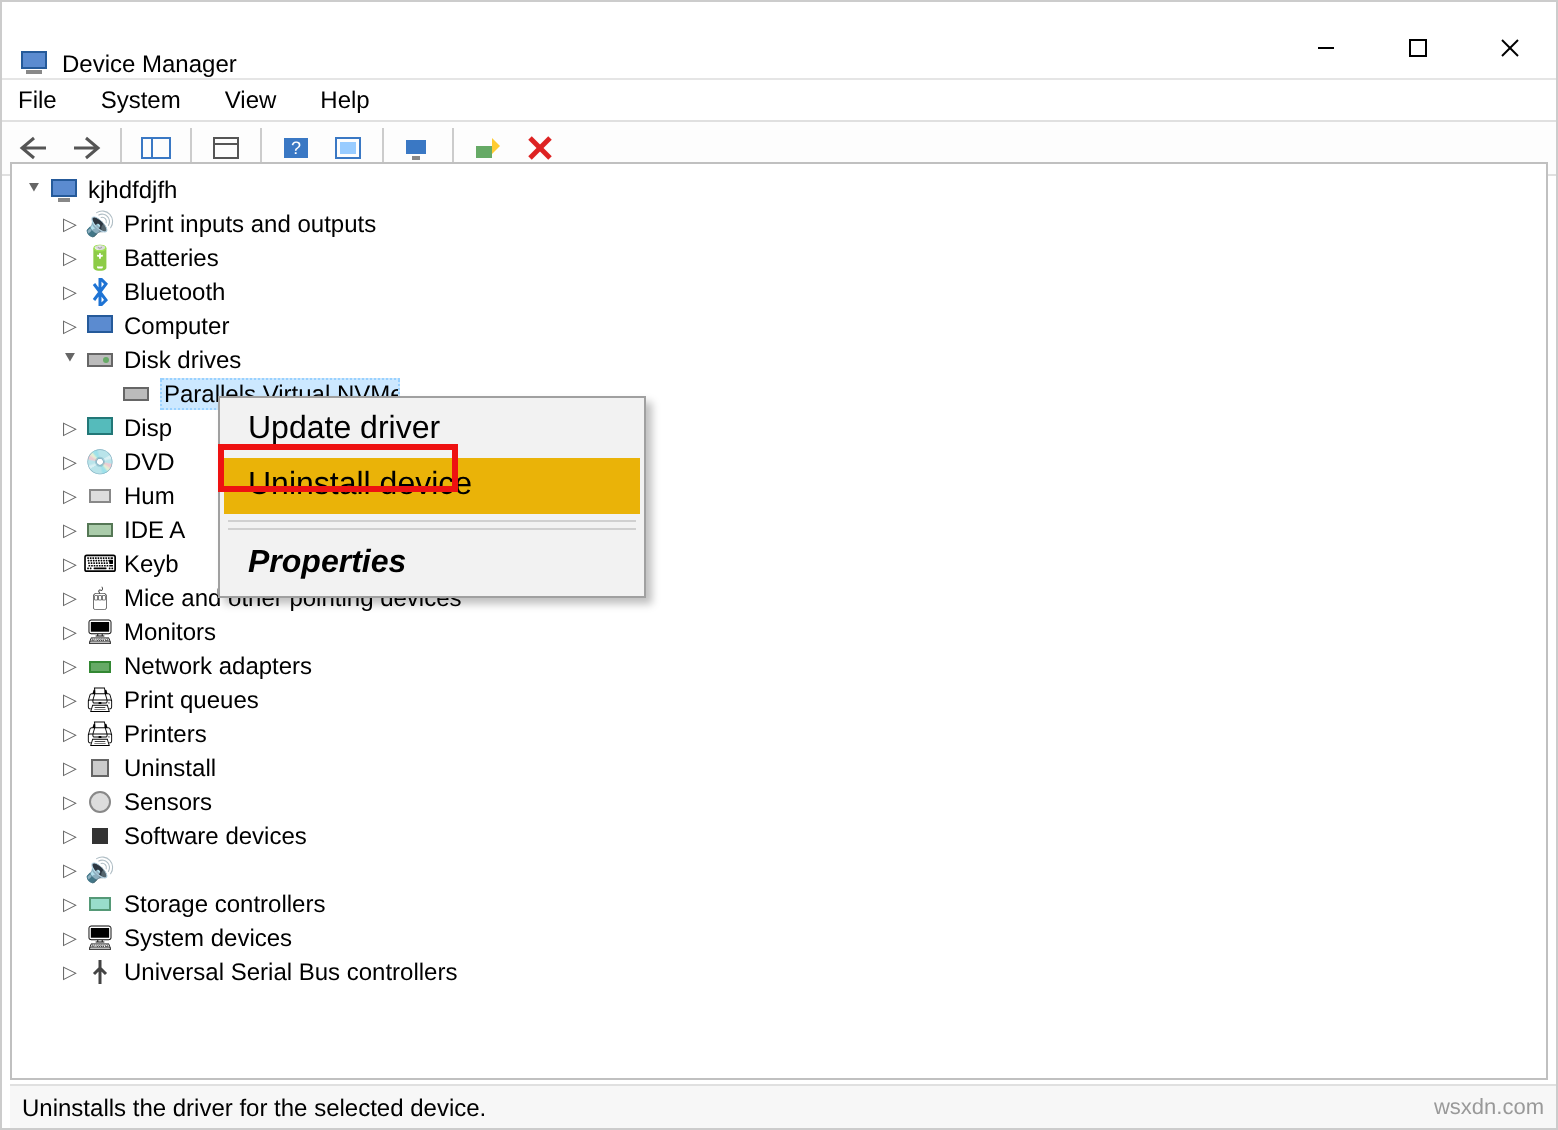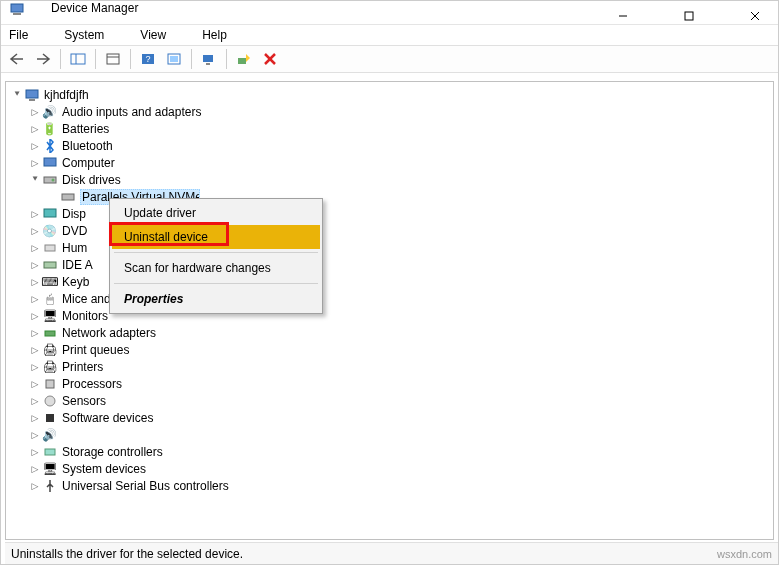--- a/index.html
+++ b/index.html
@@ -11,41 +11,40 @@
     color: #000;
     width: 779px;
     height: 565px;
     position: relative;
     overflow: hidden;
     border: 1px solid #ccc;
   }
   
   .titlebar {
     display: flex;
-    align-items: flex-start;
-    height: 24px;
+    align-items: flex-end;
+    height: 39px;
     padding-left: 8px;
     border-bottom: 1px solid #e5e5e5;
-    gap: 20px;
   }
   .titlebar .app-icon { width: 16px; height: 16px; margin-right: 6px; }
   .titlebar .title { flex: 0 0 auto; font-size: 12px; }
   .titlebar .spacer { flex: 1; }
   .win-btn {
     width: 46px; height: 30px;
     display: flex; align-items: center; justify-content: center;
     font-size: 13px;
   }
   
   .menubar {
     display: flex;
     height: 20px;
     padding-left: 4px;
     align-items: center;
-    gap: 28px;
+    gap: 14px;
     font-size: 12px;
   }
   .menubar .menu-item { padding: 2px 4px; }
   
   .toolbar {
     display: flex;
     align-items: center;
     height: 28px;
     padding: 2px 4px;
     border-top: 1px solid #e0e0e0;
@@ -102,21 +101,21 @@
     left: 108px; top: 197px;
     width: 214px;
     background: #f2f2f2;
     border: 1px solid #a0a0a0;
     box-shadow: 3px 3px 4px rgba(0,0,0,0.25);
     padding: 2px;
     z-index: 10;
   }
   .ctx-item {
     padding: 5px 12px;
-    font-size: 12px;
+    font-size: 16px;
   }
   .ctx-item.hl {
     background: #eab308;
   }
   .ctx-item.bold { font-weight: 600; font-style: italic; }
   .ctx-sep { height: 1px; background: #d0d0d0; margin: 3px 2px; }
   .red-box {
     position: absolute;
     left: 108px; top: 221px;
     width: 120px; height: 24px;
@@ -246,21 +245,21 @@
           <svg width="14" height="14">
             <rect x="1" y="2" width="12" height="8" fill="#5b8bd0" stroke="#255a9a"></rect>
             <rect x="4" y="11" width="6" height="2" fill="#888"></rect>
           </svg>
         </span>
       <span class="lbl">kjhdfdjfh</span>
     </div>
     <div class="node indent-1">
       <span class="exp">▷</span>
       <span class="icn">🔊</span>
-      <span class="lbl">Audio inputs and adapters</span>
+      <span class="lbl">Print inputs and outputs</span>
     </div>
     <div class="node indent-1">
       <span class="exp">▷</span>
       <span class="icn">🔋</span>
       <span class="lbl">Batteries</span>
     </div>
     <div class="node indent-1">
       <span class="exp">▷</span>
       <span class="icn">
           <svg width="12" height="14">
@@ -363,21 +362,21 @@
       <span class="icn">🖨</span>
       <span class="lbl">Printers</span>
     </div>
     <div class="node indent-1">
       <span class="exp">▷</span>
       <span class="icn">
           <svg width="14" height="14">
             <rect x="3" y="3" width="8" height="8" fill="#ccc" stroke="#666"></rect>
           </svg>
         </span>
-      <span class="lbl">Processors</span>
+      <span class="lbl">Uninstall</span>
     </div>
     <div class="node indent-1">
       <span class="exp">▷</span>
       <span class="icn">
           <svg width="14" height="14">
             <circle cx="7" cy="7" r="5" fill="#ddd" stroke="#888"></circle>
           </svg>
         </span>
       <span class="lbl">Sensors</span>
     </div>
@@ -417,21 +416,20 @@
         </span>
       <span class="lbl">Universal Serial Bus controllers</span>
     </div>
   </div>
 </div>
 
 <div class="ctx">
   <div class="ctx-item">Update driver</div>
   <div class="ctx-item hl">Uninstall device</div>
   <div class="ctx-sep"></div>
-  <div class="ctx-item">Scan for hardware changes</div>
   <div class="ctx-sep"></div>
   <div class="ctx-item bold">Properties</div>
 </div>
 
 <div class="red-box"></div>
 
 <div class="statusbar">
   <span>Uninstalls the driver for the selected device.</span>
   <span class="watermark">wsxdn.com</span>
 </div>

